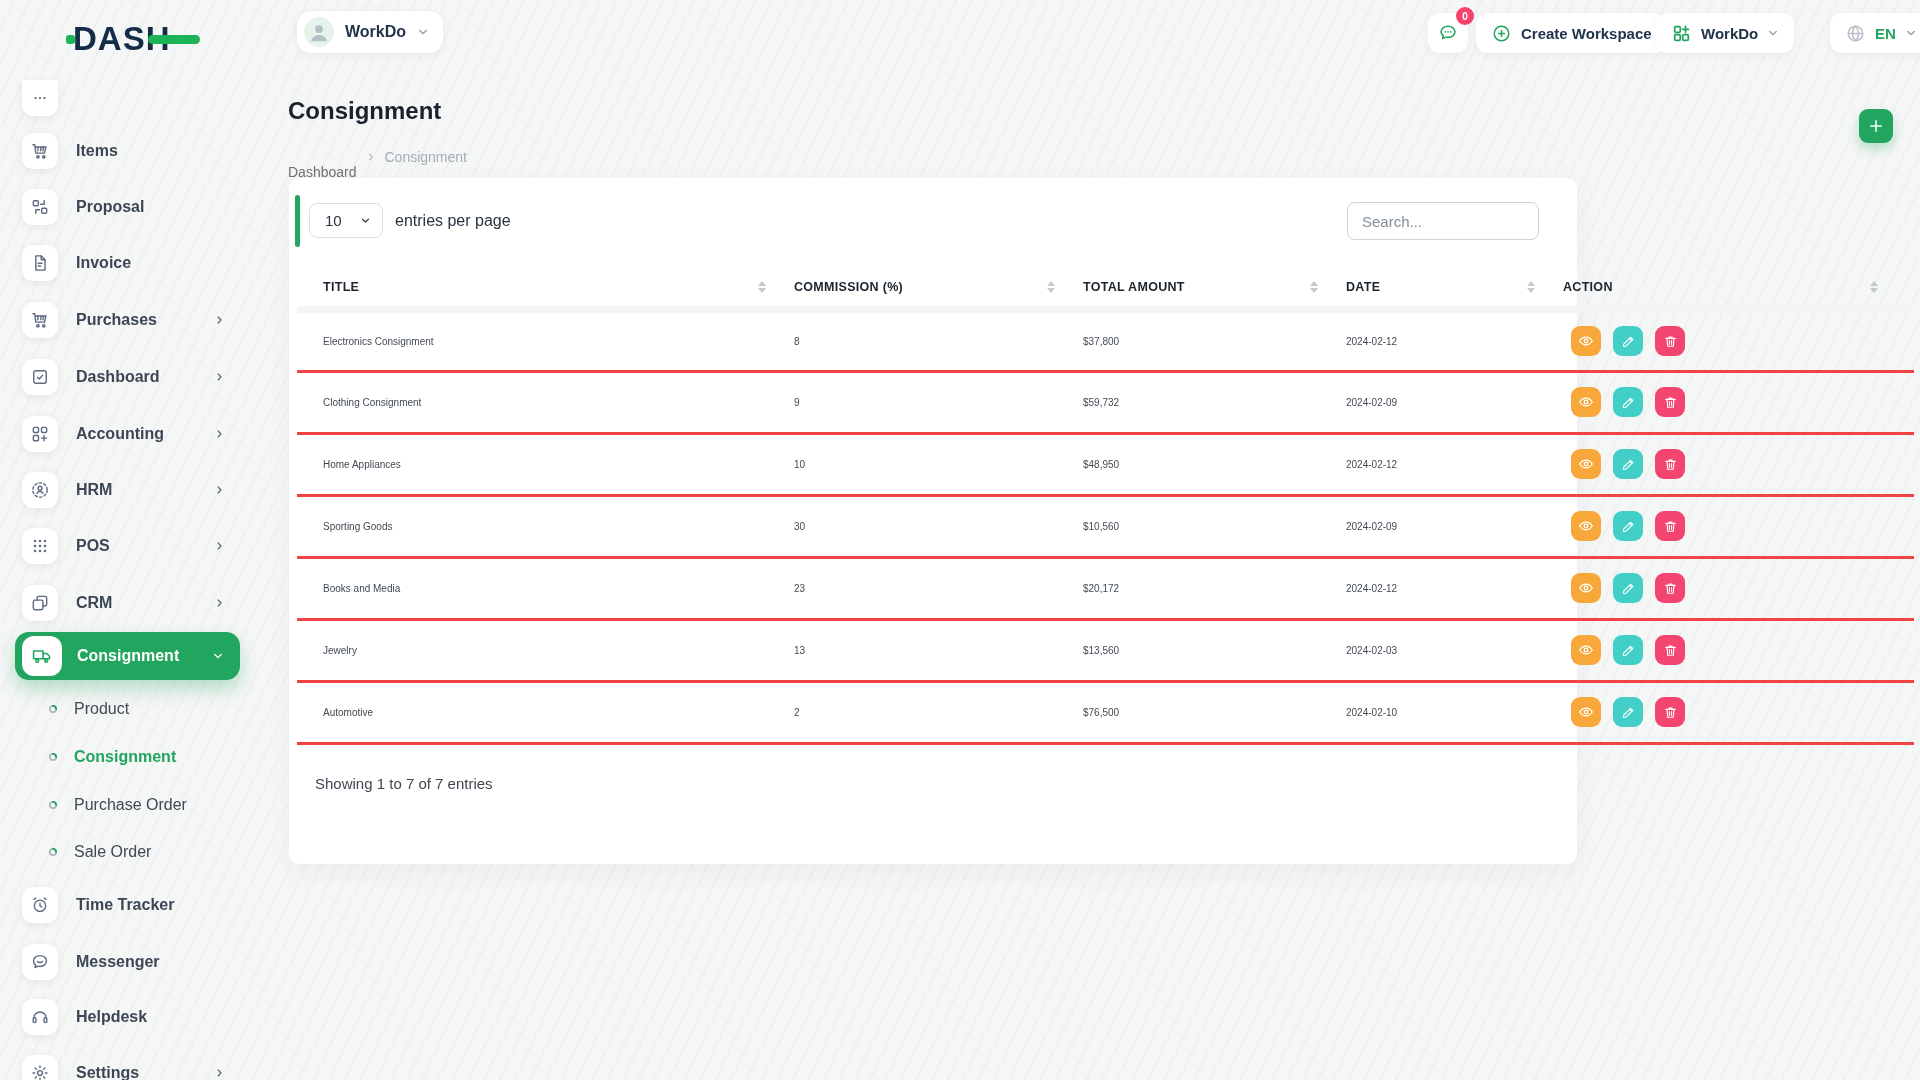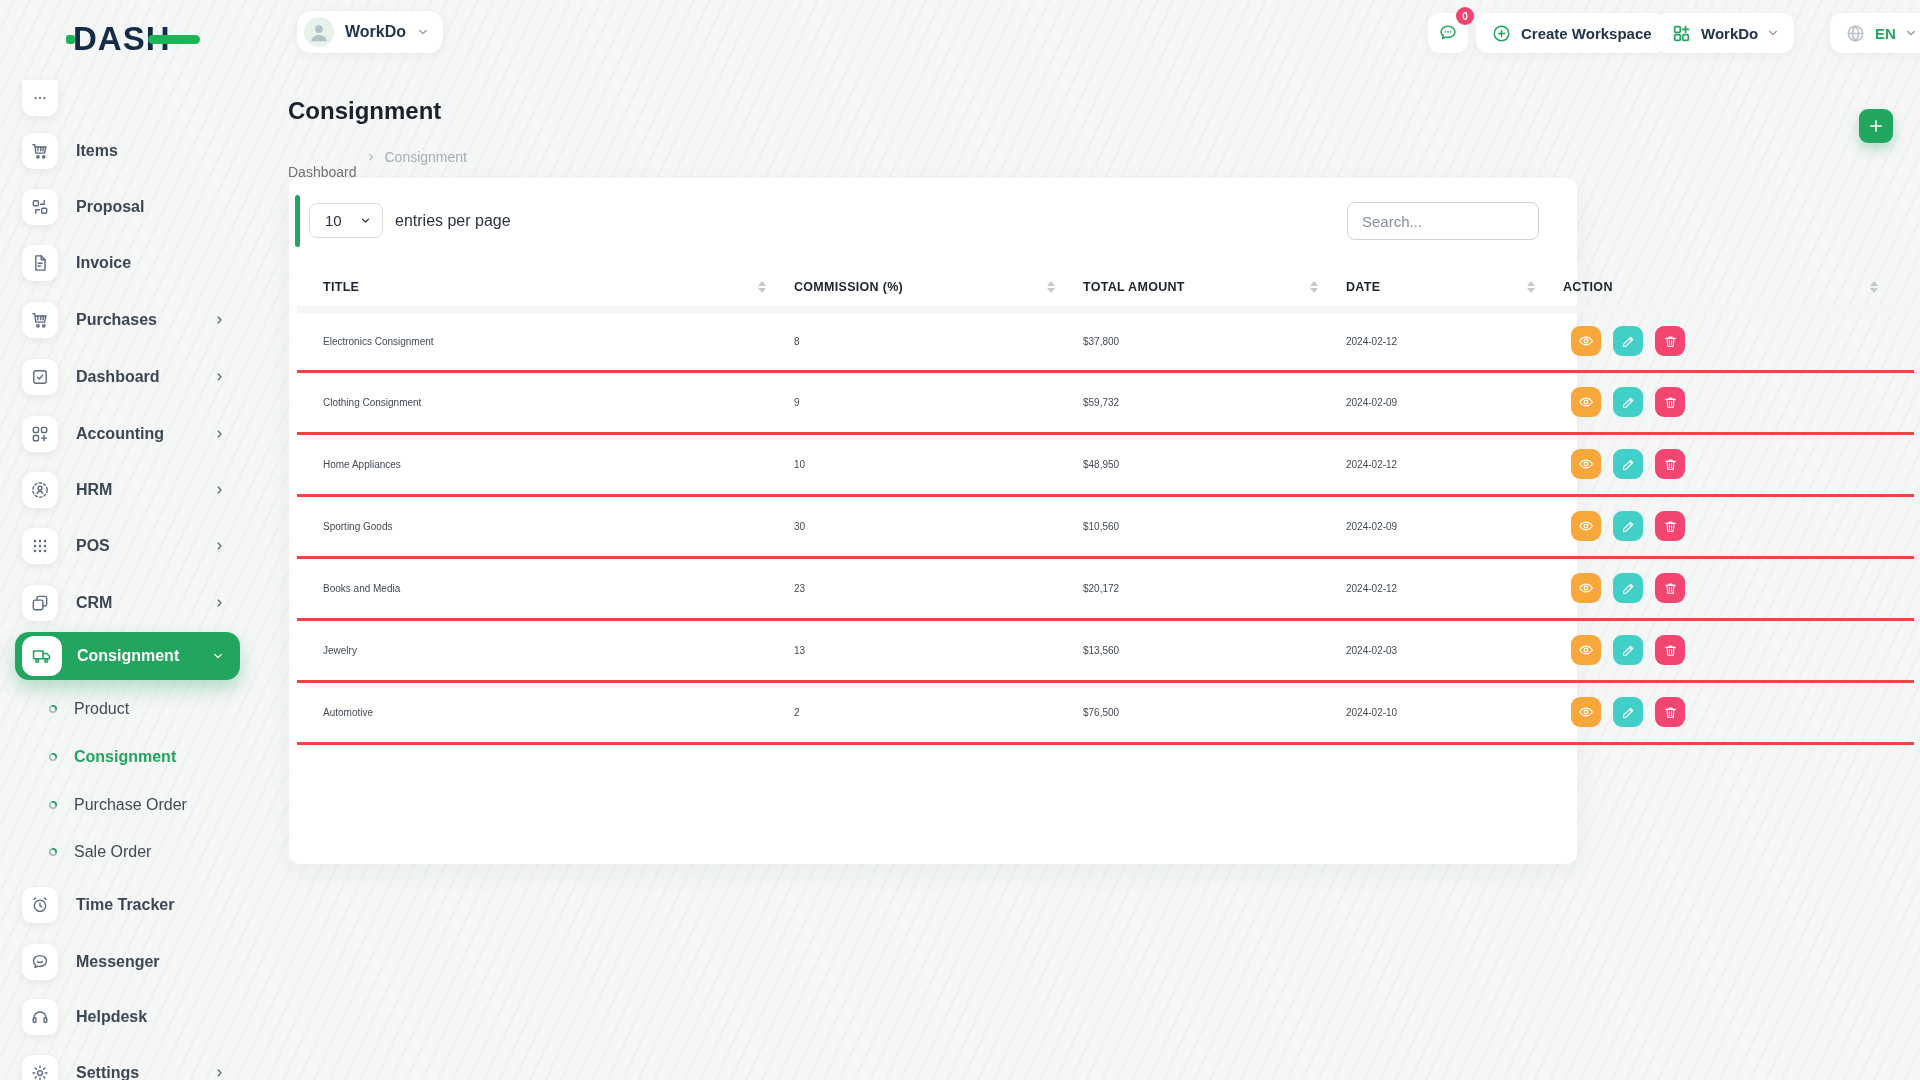--- a/index.html
+++ b/index.html
@@ -753,13 +753,14 @@
                     <path d="M10.3 10.5v6M13.7 10.5v6"></path>
                   </svg>
                 </span>
           </button>
      </div>
           </td>
    </tr>
       </tbody>
   </table>
 
+  <div class="table-summary">Showing 1 to 7 of 7 entries</div>
 </div>
 
 </body></html>

